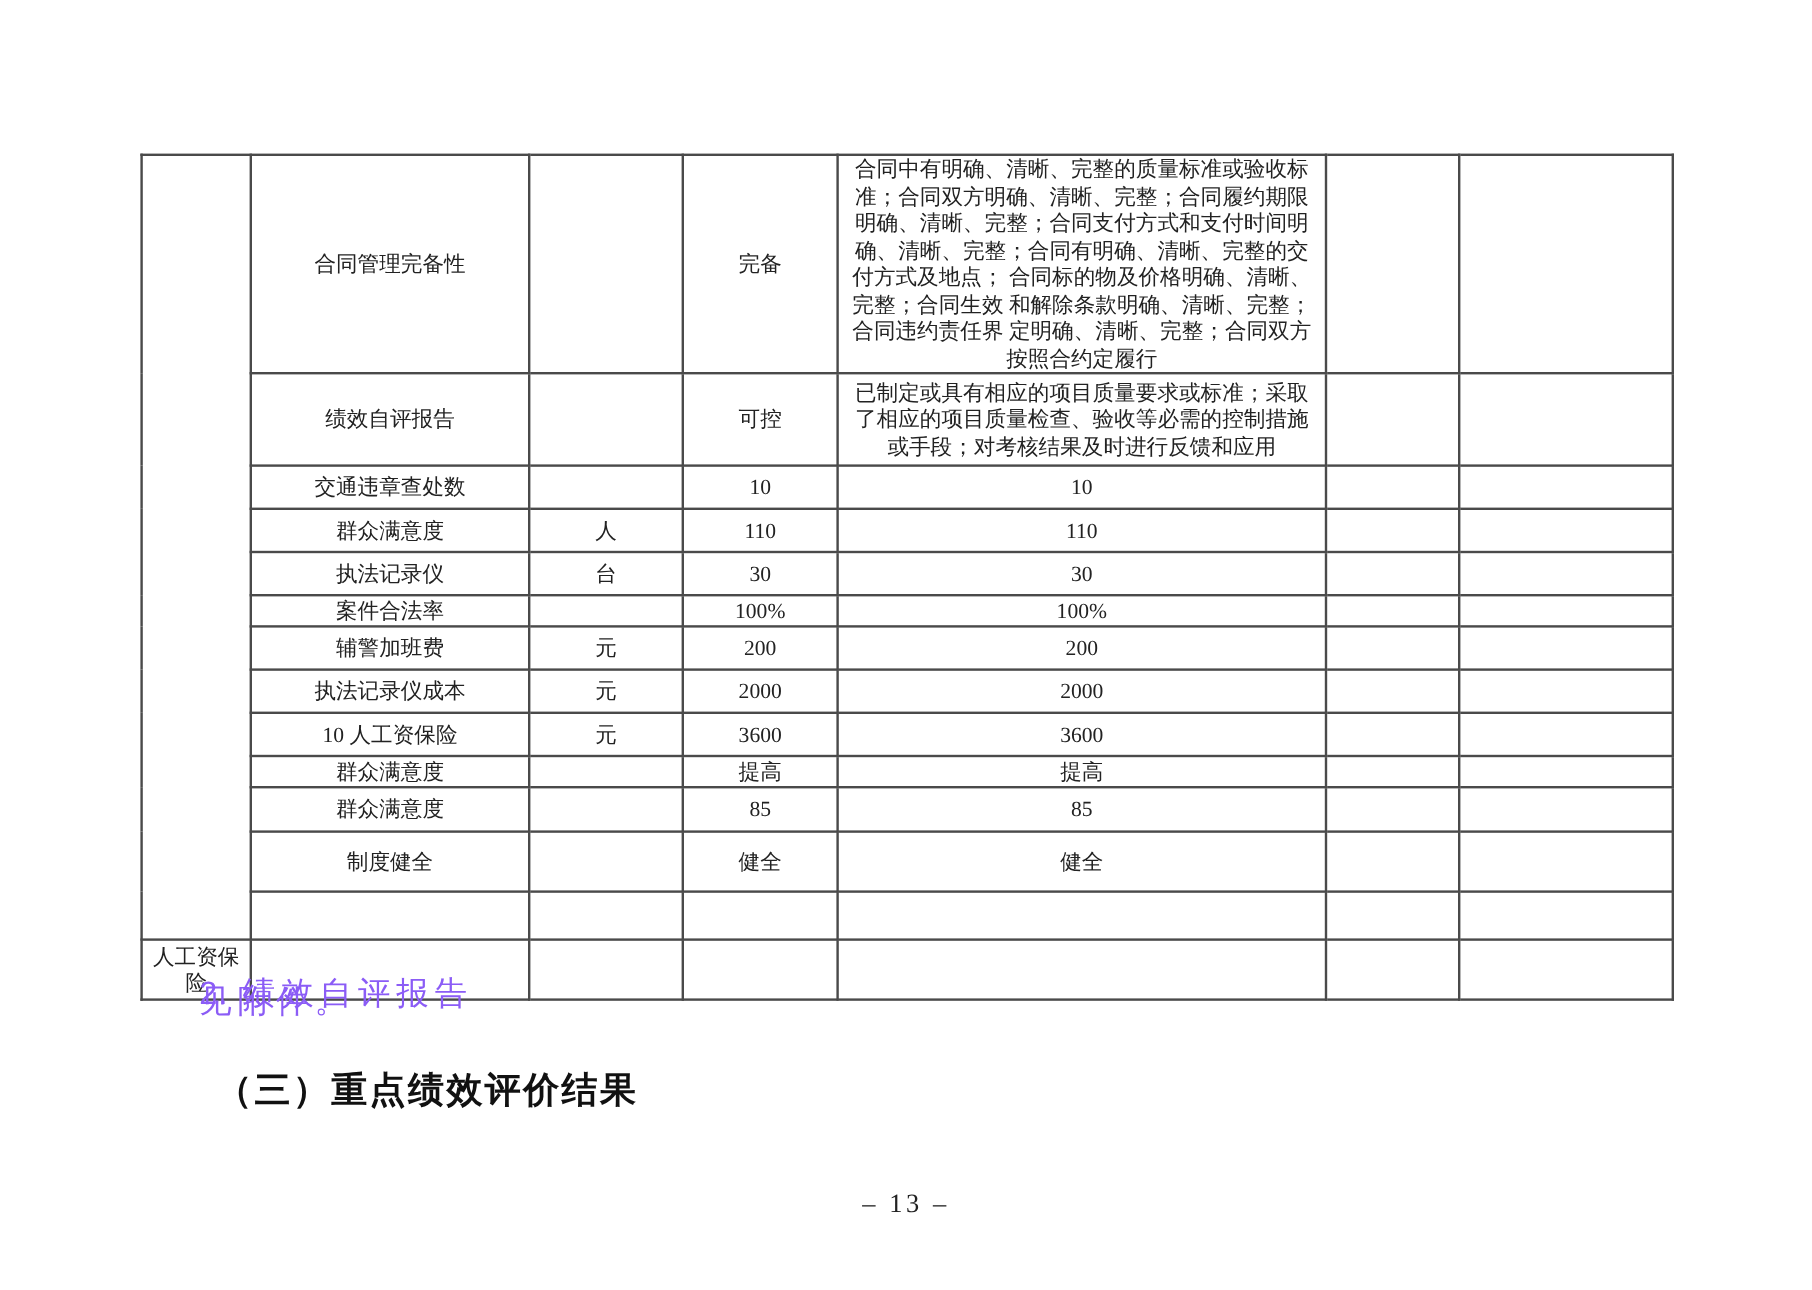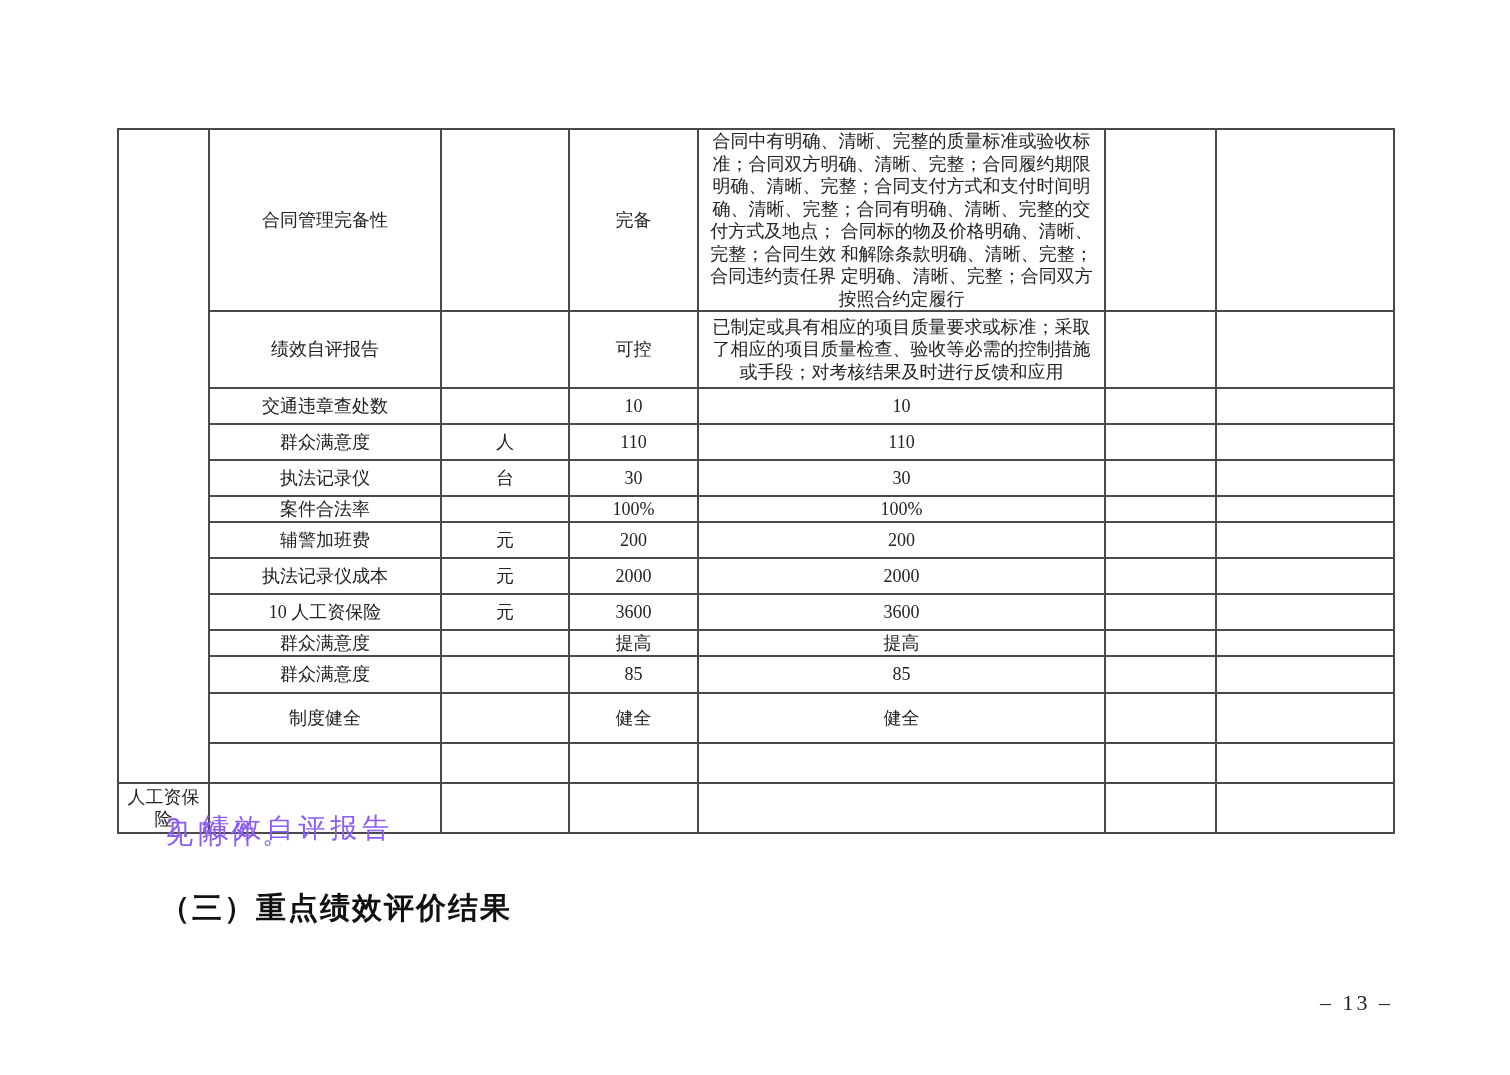--- a/index.html
+++ b/index.html
@@ -29,27 +29,27 @@
   .num{font-family:Liberation Serif, serif;font-size:17.5px;}
   .other-note{font-size:17px;padding:0 4px;}
   .body-text{
     position:absolute;left:166px;
     font-size:27px;letter-spacing:5px;color:#8b5cf6;
     font-family:"Liberation Serif",serif;
     white-space:nowrap;
   }
   .body-text .num-prefix{font-family:"Liberation Sans",sans-serif;letter-spacing:1px;}
   .heading3{
-    position:absolute;left:160px;top:888px;
+    position:absolute;left:180px;top:888px;
     font-size:30px;font-weight:bold;letter-spacing:2px;color:#111;
     font-family:"Liberation Serif",serif;white-space:nowrap;
   }
   .page-number{
     position:absolute;left:117px;top:990px;width:1276px;
-    text-align:right;font-size:22px;letter-spacing:3px;color:#222;
+    text-align:center;font-size:22px;letter-spacing:3px;color:#222;
     font-family:"Liberation Serif",serif;
   }
 </style>
 </head>
 <body>
 
 <table class="doc-table">
   <colgroup>
     <col style="width:91px">
       <col style="width:232px">

